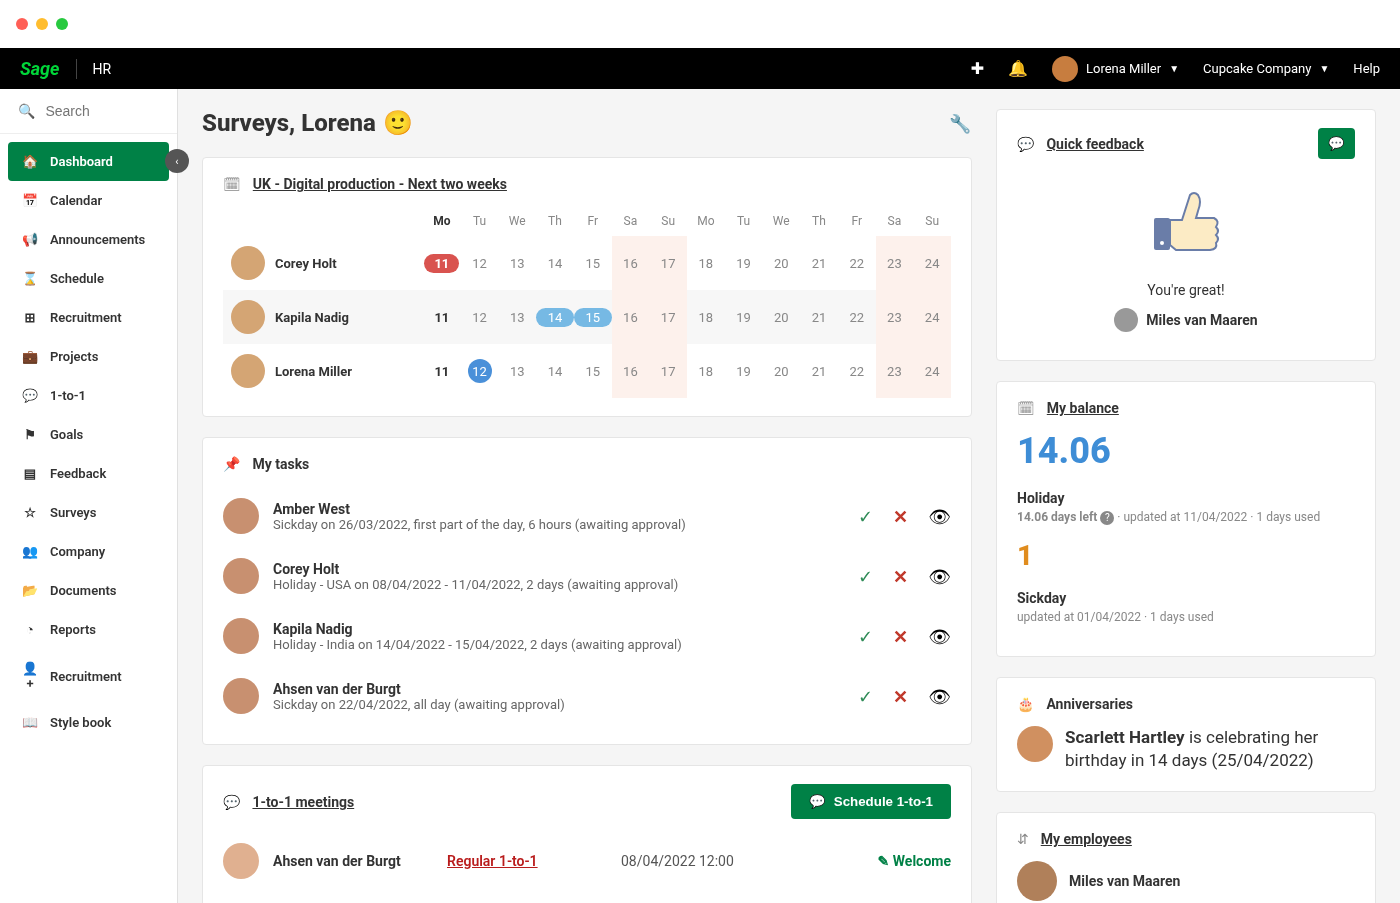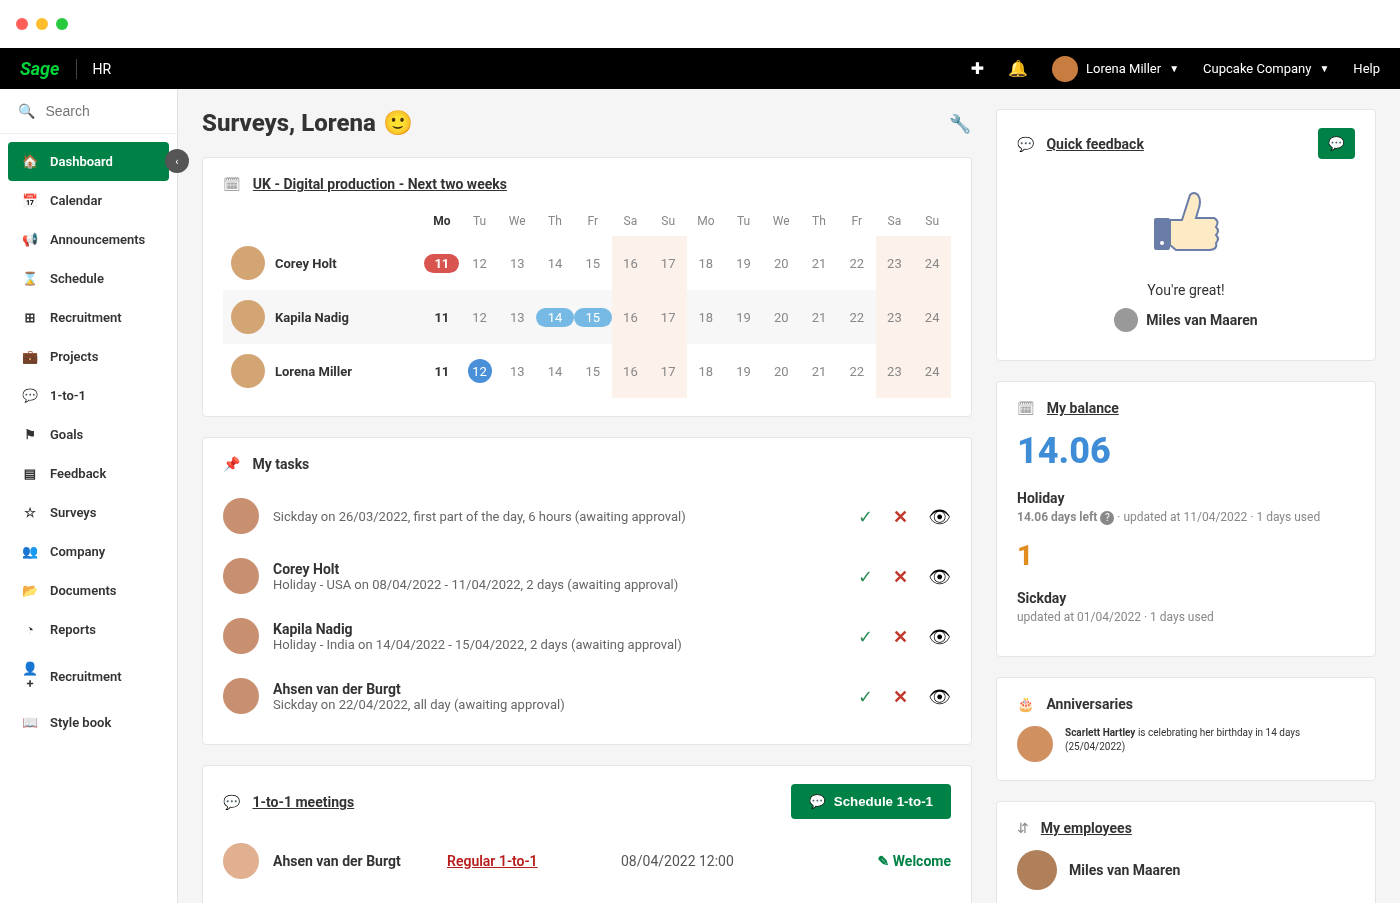--- a/index.html
+++ b/index.html
@@ -88,21 +88,21 @@
 .feedback-author .av { width: 24px; height: 24px; border-radius: 50%; background: #999; }
 
 .balance-num { font-size: 36px; font-weight: 800; color: #3e8dd6; }
 .balance-num.orange { color: #e08c1e; font-size: 28px; }
 .balance-label { font-weight: 700; margin-top: 18px; }
 .balance-meta { font-size: 12px; color: #888; margin-top: 4px; margin-bottom: 14px; }
 .info-q { display: inline-flex; width: 14px; height: 14px; border-radius: 50%; background: #888; color: #fff; align-items: center; justify-content: center; font-size: 10px; }
 
 .anniv-item { display: flex; align-items: flex-start; gap: 12px; }
 .anniv-item .av { width: 36px; height: 36px; border-radius: 50%; background: #d09060; flex-shrink: 0; }
-.anniv-text { font-size: 10px; line-height: 1.4; }
+.anniv-text { font-size: 17px; line-height: 1.4; }
 
 .emp-item { display: flex; align-items: center; gap: 12px; }
 .emp-item .av { width: 40px; height: 40px; border-radius: 50%; background: #b0805a; }
 .emp-name { font-weight: 700; }
 </style>
 </head>
 <body>
 
 <div class="window-chrome">
   <div class="traffic-light tl-red"></div>
@@ -302,20 +302,21 @@
 
       <div class="card">
         <div class="card-header">
           <span class="card-icon">📌</span>
           <span class="card-title" style="text-decoration:none">My tasks</span>
         </div>
         <div id="tasks-list">
             <div class="task-item">
     <span class="av"></span>
     <div class="task-info">
+      <div class="task-name">Amber West</div>
       <div class="task-desc">Sickday on 26/03/2022, first part of the day, 6 hours (awaiting approval)</div>
     </div>
     <div class="task-actions">
       <span class="act-check">✓</span>
       <span class="act-x">✕</span>
       <span class="act-eye">👁</span>
     </div>
             </div>
             <div class="task-item">
     <span class="av"></span>

